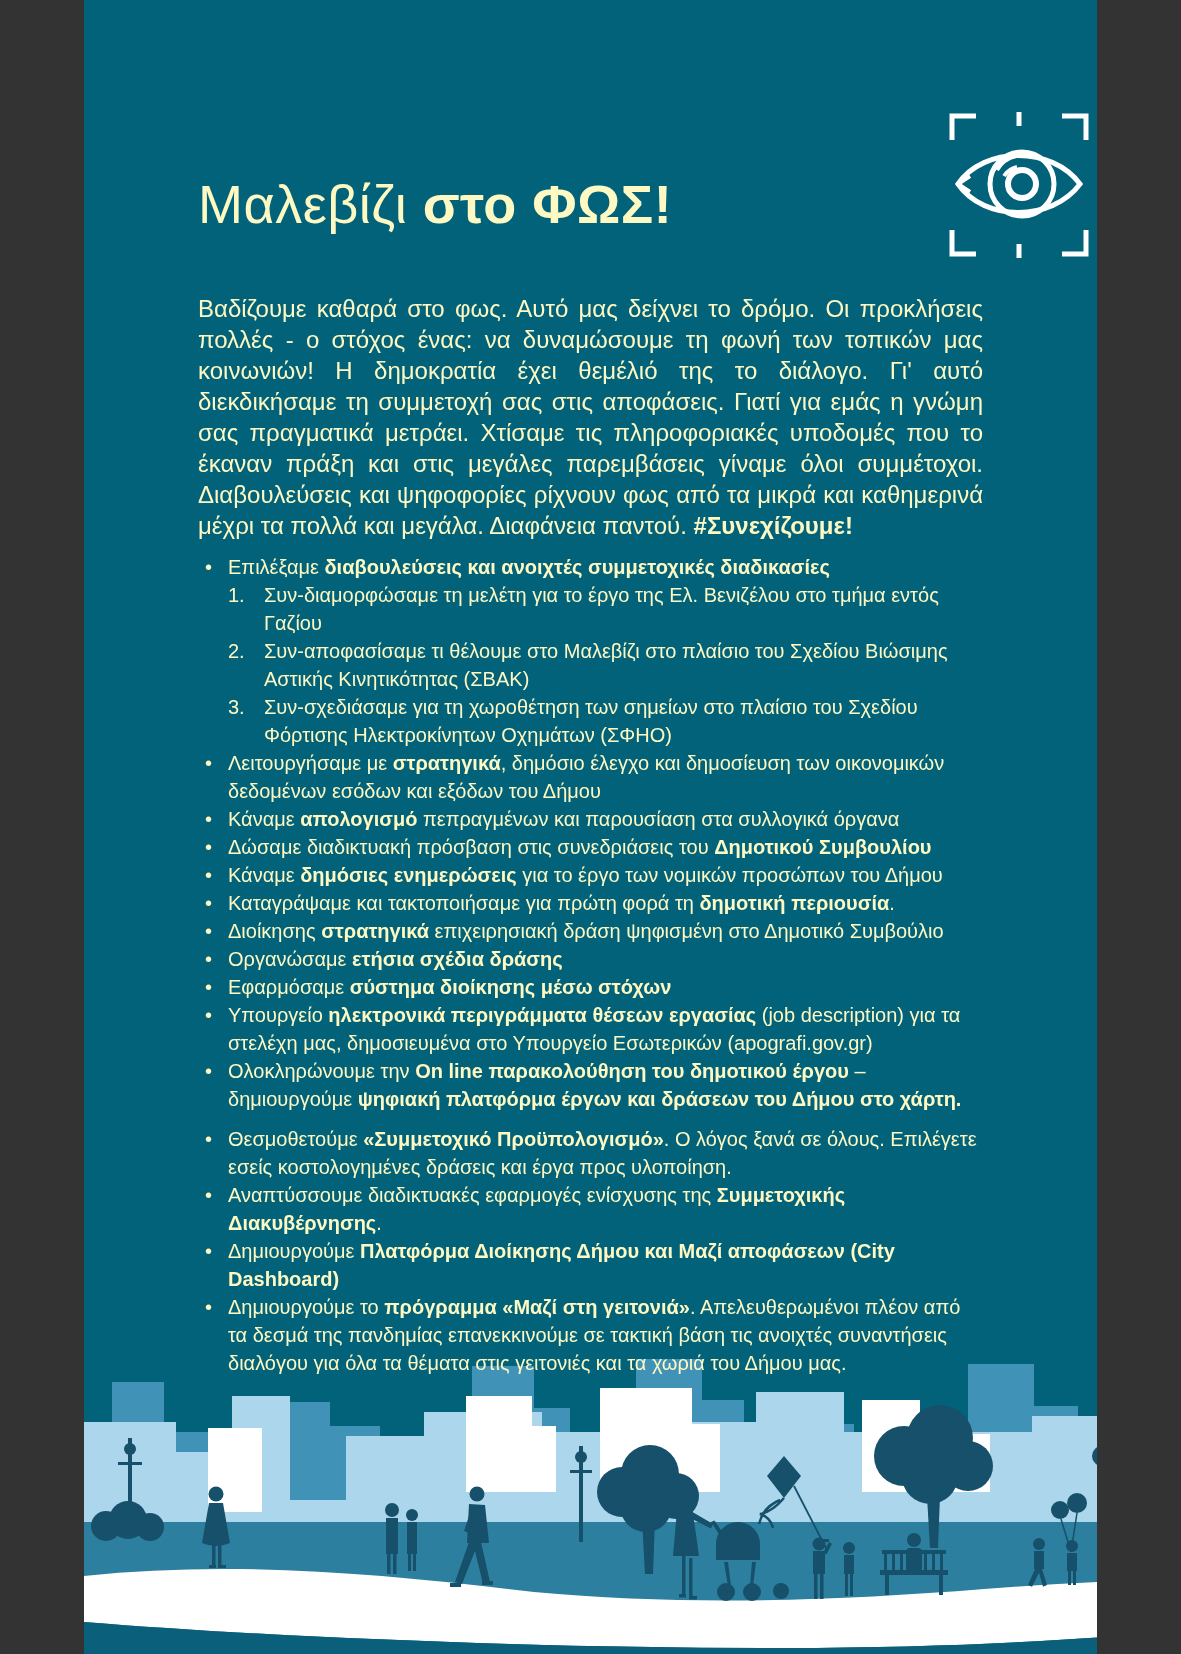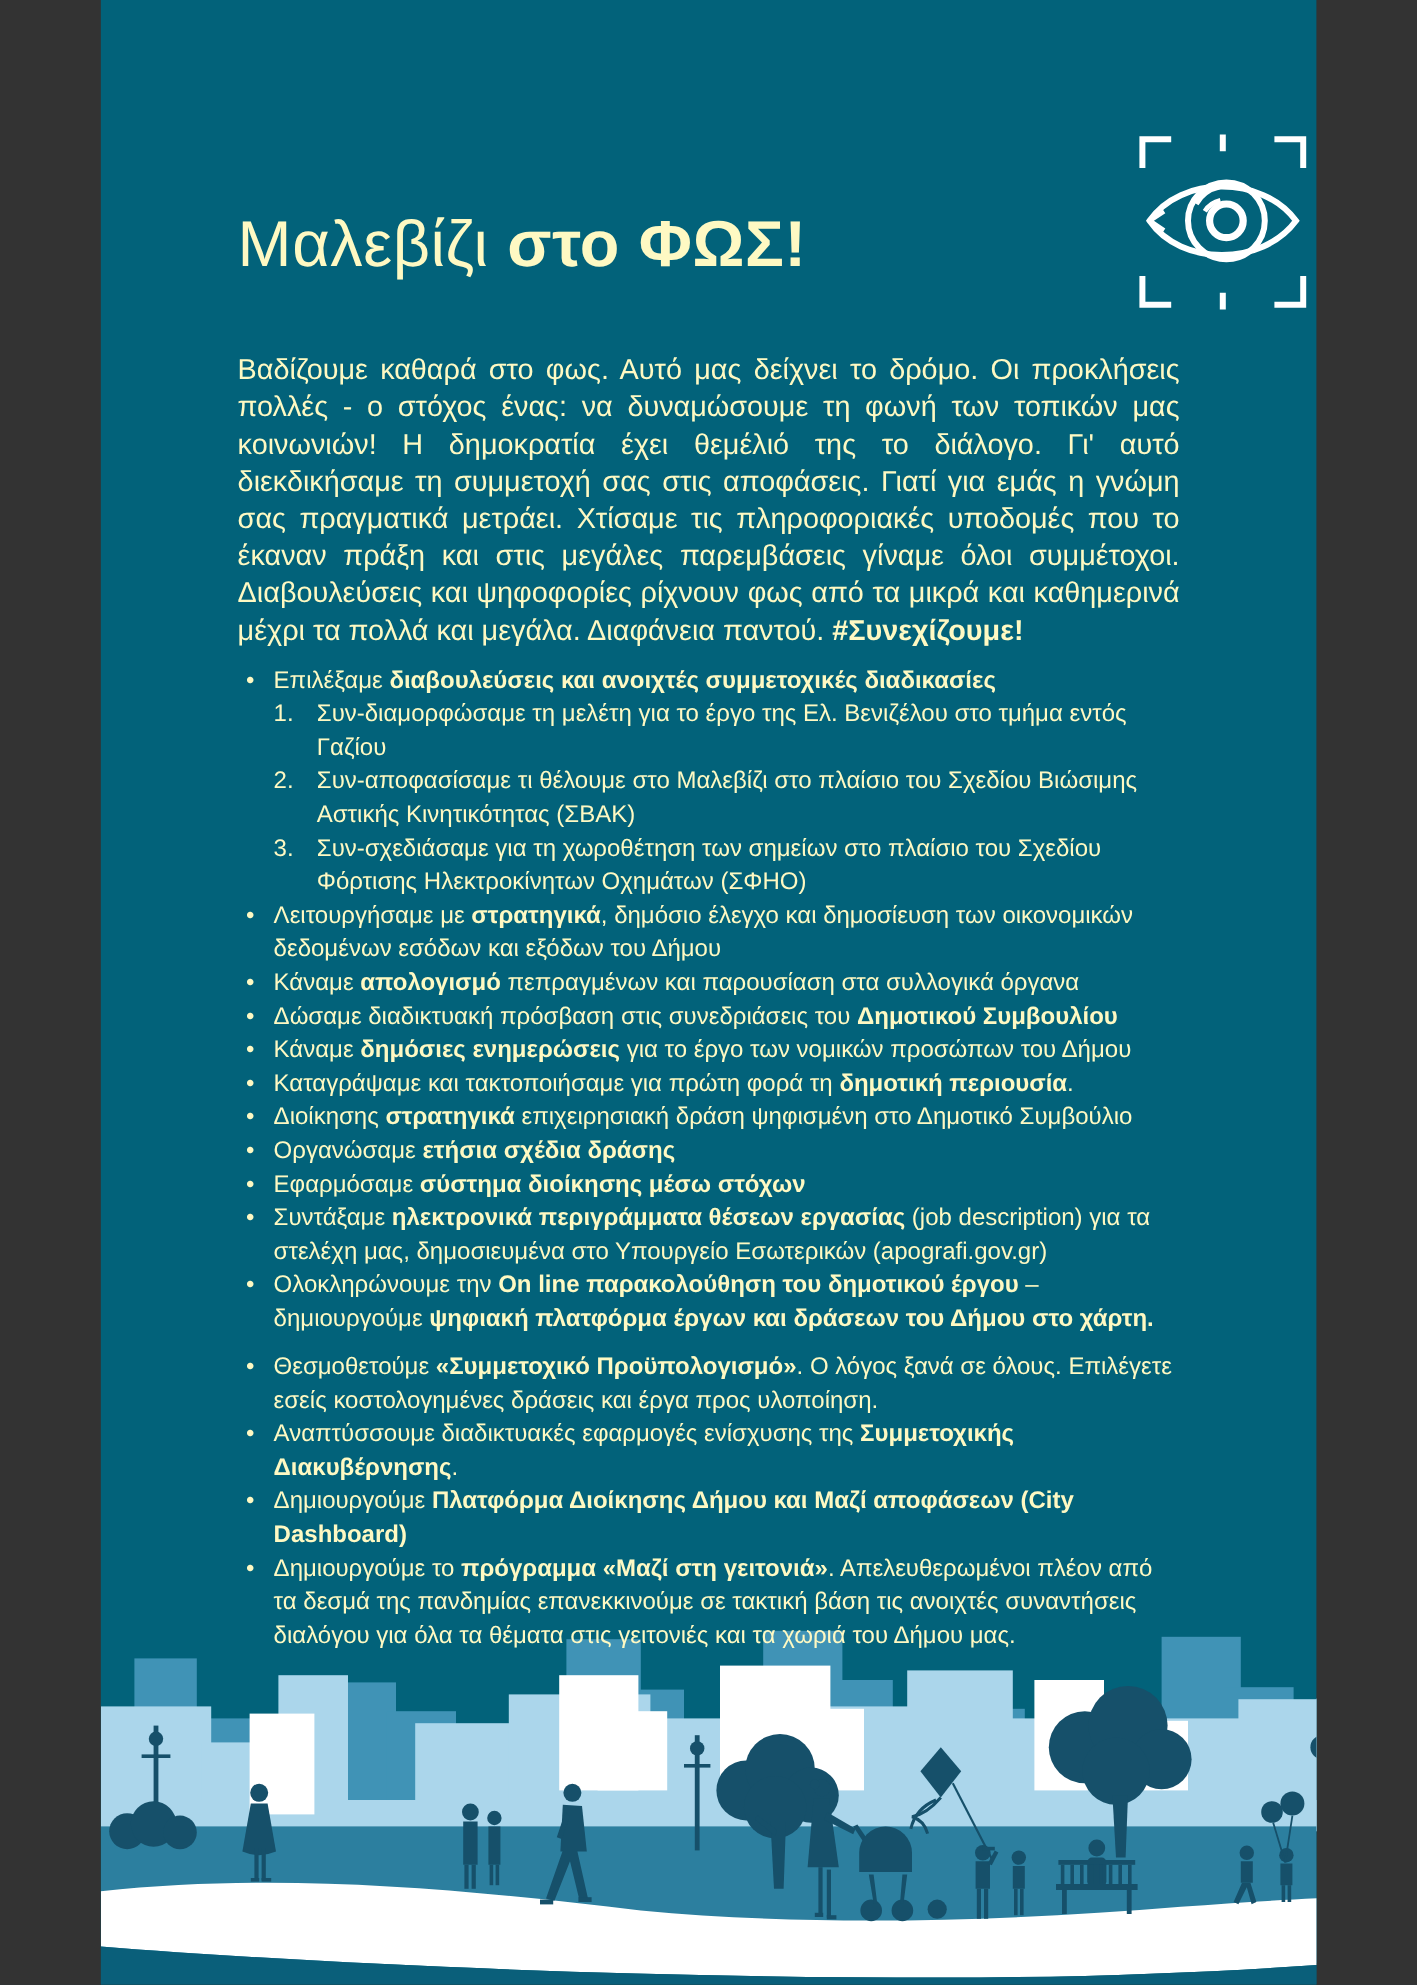--- a/index.html
+++ b/index.html
@@ -135,21 +135,21 @@
       </li>
       <li>
         <span class="marker">•</span>
         <div class="li-body">
             <p class="seg"><span>Εφαρμόσαμε </span><span class="b">σύστημα διοίκησης μέσω στόχων</span></p>
           </div>
       </li>
       <li>
         <span class="marker">•</span>
         <div class="li-body">
-            <p class="seg"><span>Συντάξαμε </span><span class="b">ηλεκτρονικά περιγράμματα θέσεων εργασίας</span><span> (job description) για τα στελέχη μας, δημοσιευμένα στο Υπουργείο Εσωτερικών (apografi.gov.gr)</span></p>
+            <p class="seg"><span>Υπουργείο </span><span class="b">ηλεκτρονικά περιγράμματα θέσεων εργασίας</span><span> (job description) για τα στελέχη μας, δημοσιευμένα στο Υπουργείο Εσωτερικών (apografi.gov.gr)</span></p>
           </div>
       </li>
       <li>
         <span class="marker">•</span>
         <div class="li-body">
             <p class="seg"><span>Ολοκληρώνουμε την </span><span class="b">On line παρακολούθηση του δημοτικού έργου</span><span> – δημιουργούμε </span><span class="b">ψηφιακή πλατφόρμα έργων και δράσεων του Δήμου στο χάρτη.</span></p>
           </div>
       </li>
     </ul>
 

